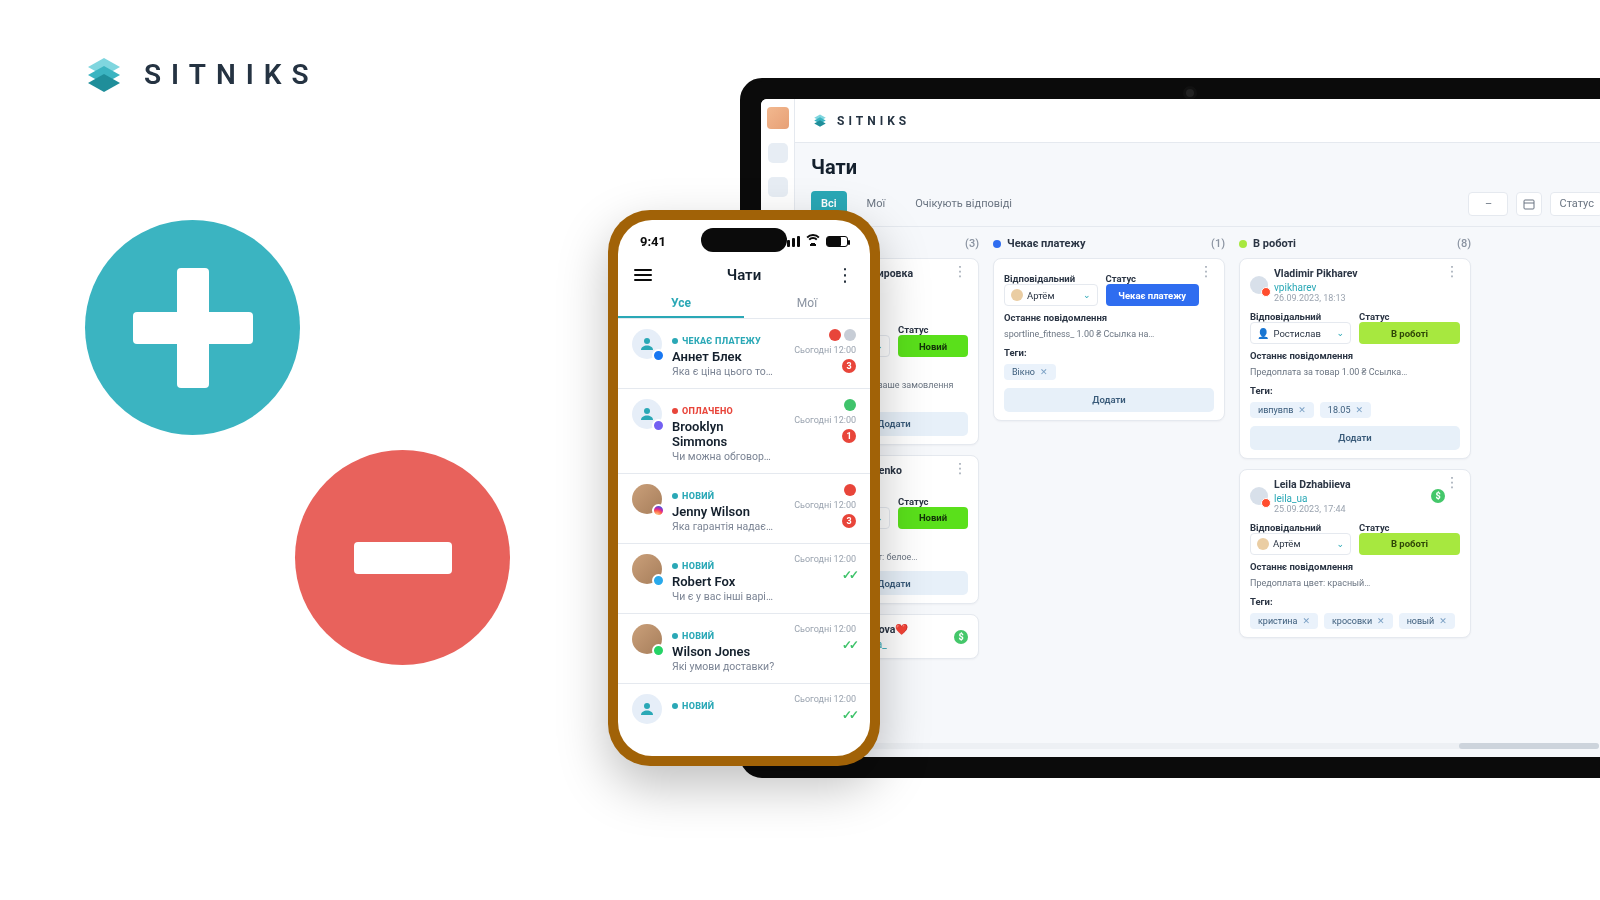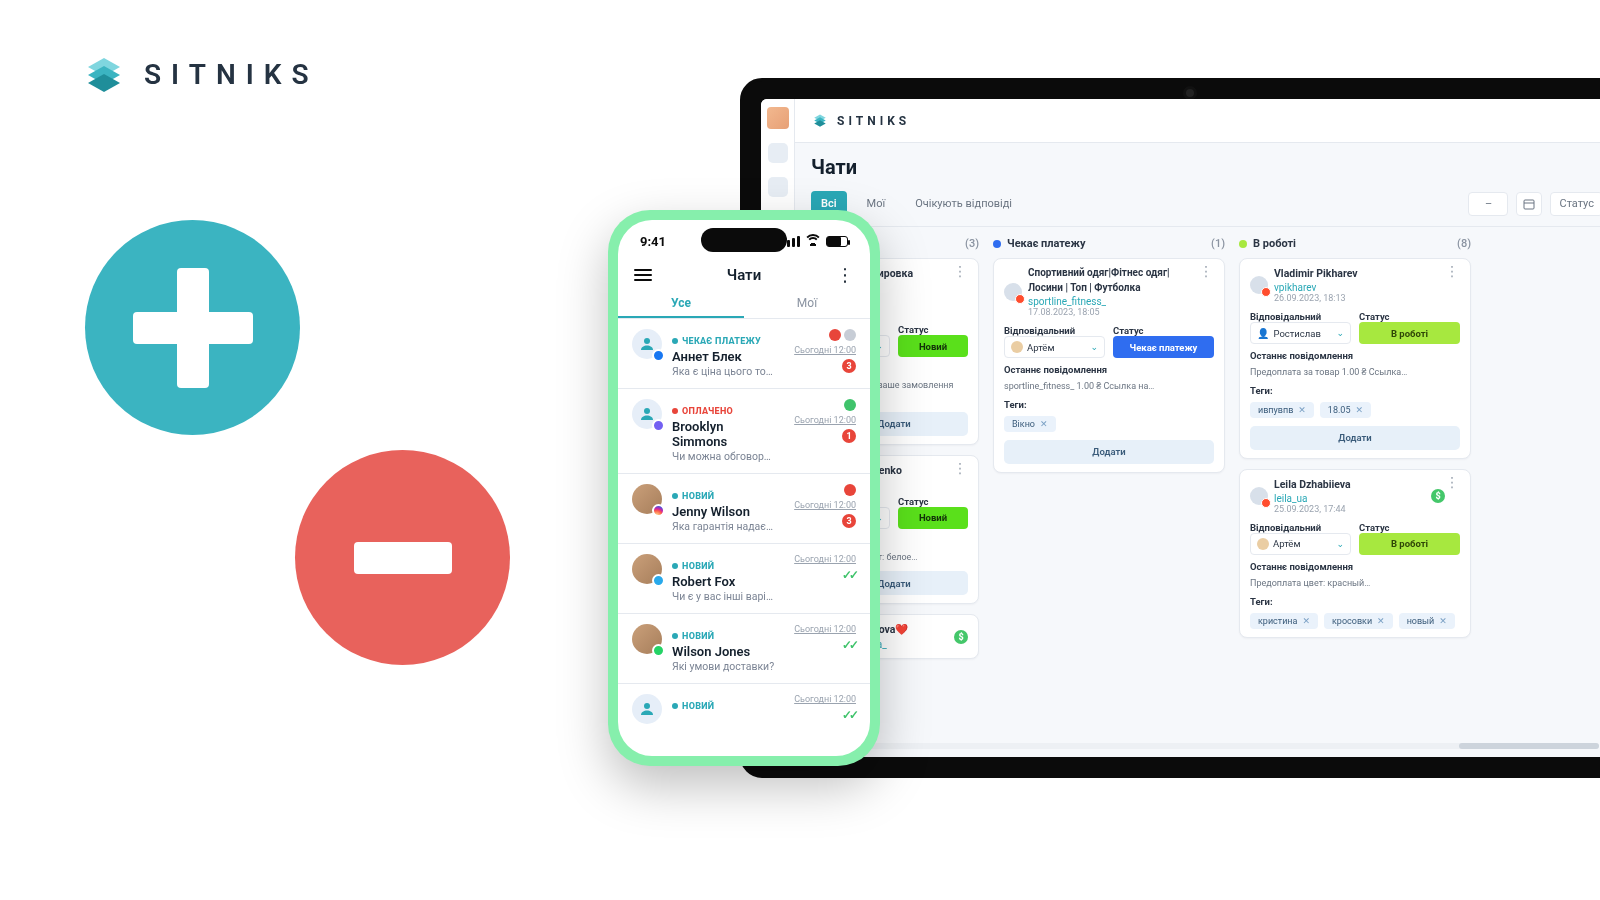--- a/index.html
+++ b/index.html
@@ -89,21 +89,21 @@
 .chips{display:flex;flex-wrap:wrap;gap:6px;margin-top:6px;}
 .chip{background:var(--chip);border-radius:4px;padding:3px 8px;font-size:9px;color:#3a5b7a;display:flex;align-items:center;gap:5px;}
 .chip .x{color:#7aa0c4;font-size:9px;}
 .addbar{margin-top:8px;height:24px;border-radius:5px;background:#e7f0f9;display:flex;align-items:center;justify-content:center;font-size:9.5px;color:#3a5b7a;font-weight:600;cursor:pointer;}
 .coin{width:14px;height:14px;border-radius:50%;background:#44c76a;color:#fff;font-size:9px;font-weight:800;display:inline-flex;align-items:center;justify-content:center;margin-left:auto;}
 
 .hscroll{position:absolute;left:20px;right:20px;bottom:8px;height:6px;background:#edf0f4;border-radius:3px;}
 .hscroll .thumb{position:absolute;right:0;width:140px;height:6px;background:#cdd4dc;border-radius:3px;}
 
 
-.phone{position:absolute;left:608px;top:210px;width:272px;height:556px;background:#86efac;border-radius:42px;padding:10px;box-shadow:0 20px 50px rgba(0,0,0,0.25);}
+.phone{position:absolute;left:608px;top:210px;width:272px;height:556px;background:#a16207;border-radius:42px;padding:10px;box-shadow:0 20px 50px rgba(0,0,0,0.25);}
 .notch{position:absolute;top:18px;left:50%;transform:translateX(-50%);width:86px;height:24px;background:#0b0b0b;border-radius:14px;z-index:3;}
 .phone-screen{position:relative;width:100%;height:100%;background:#fff;border-radius:34px;overflow:hidden;}
 .status{height:42px;display:flex;align-items:center;justify-content:space-between;padding:0 22px;font-size:13px;font-weight:700;color:#0b0b0b;}
 .status .right{display:flex;gap:6px;align-items:center;}
 .sigs{display:flex;gap:2px;align-items:flex-end;}
 .sigs i{display:block;width:3px;background:#0b0b0b;border-radius:1px;}
 .sigs i:nth-child(1){height:5px;} .sigs i:nth-child(2){height:7px;} .sigs i:nth-child(3){height:9px;} .sigs i:nth-child(4){height:11px;}
 .wifi{width:14px;height:10px;background:radial-gradient(circle at 50% 100%,#0b0b0b 3px,transparent 3px);position:relative;}
 .wifi::before,.wifi::after{content:"";position:absolute;left:50%;transform:translateX(-50%);border:2px solid #0b0b0b;border-bottom:none;border-left-color:transparent;border-right-color:transparent;border-radius:50% 50% 0 0/100% 100% 0 0;}
 .wifi::before{bottom:2px;width:9px;height:5px;}
@@ -141,21 +141,21 @@
 .src.vb{background:#7360f2;}
 .src.ig{background:radial-gradient(circle at 30% 110%,#fdf497 0%,#fd5949 45%,#d6249f 60%,#285AEB 90%);} 
 .src.tg{background:#29a9eb;}
 .src.wa{background:#25d366;}
 .chat .body{flex:1;min-width:0;}
 .chat .tag{font-size:9px;font-weight:800;letter-spacing:0.3px;display:inline-flex;align-items:center;gap:4px;}
 .chat .tag .d{width:6px;height:6px;border-radius:50%;}
 .chat .name{font-size:13px;font-weight:600;color:#14202d;margin-top:1px;}
 .chat .msg{font-size:10.5px;color:#7b8494;margin-top:1px;white-space:nowrap;overflow:hidden;text-overflow:ellipsis;}
 .chat .meta{text-align:right;display:flex;flex-direction:column;align-items:flex-end;gap:4px;min-width:70px;}
-.chat .time{font-size:9px;color:#9aa3af;text-decoration:underline;}
+.chat .time{font-size:9px;color:#9aa3af;}
 .dualdot{display:flex;gap:3px;}
 .dualdot i{width:12px;height:12px;border-radius:50%;display:inline-block;}
 .dd-red{background:#e8453a;}
 .dd-grey{background:#c7cdd6;}
 .dd-green{background:#3fc36b;}
 .cnt-b{min-width:14px;height:14px;border-radius:7px;background:#e8453a;color:#fff;font-size:9px;font-weight:700;display:flex;align-items:center;justify-content:center;padding:0 4px;}
 .ticks{color:#3fc36b;font-size:12px;font-weight:900;letter-spacing:-3px;}
 
 </style>
 </head>
@@ -286,31 +286,20 @@
             </div>
 
             <div class="col">
               <div class="col-hd">
                   <span class="dot" style="background:#2f6df0"></span>
                   <span>Чекає платежу</span>
                   <span class="cnt">(1)</span>
                 </div>
               <div class="card">
                 <span class="kebab">⋮</span>
-                <div class="who">
-                    <span class="av">
-                      <span class="src"></span>
-                    </span>
-                  <div>
-                    <div class="title" style="font-size:10px">Спортивний одяг|Фітнес одяг|</div>
-                    <div class="title" style="font-size:10px">Лосини | Топ | Футболка</div>
-                    <div class="link">sportline_fitness_</div>
-                    <div class="date">17.08.2023, 18:05</div>
-                  </div>
-                </div>
                 <div class="row">
                   <div style="flex:1">
                       <div class="lbl">Відповідальний</div>
                       <div class="sel">
                         <span class="mini"></span>
                         <span>Артём</span>
                         <span class="chev">⌄</span>
                       </div>
                     </div>
                   <div style="flex:1">

